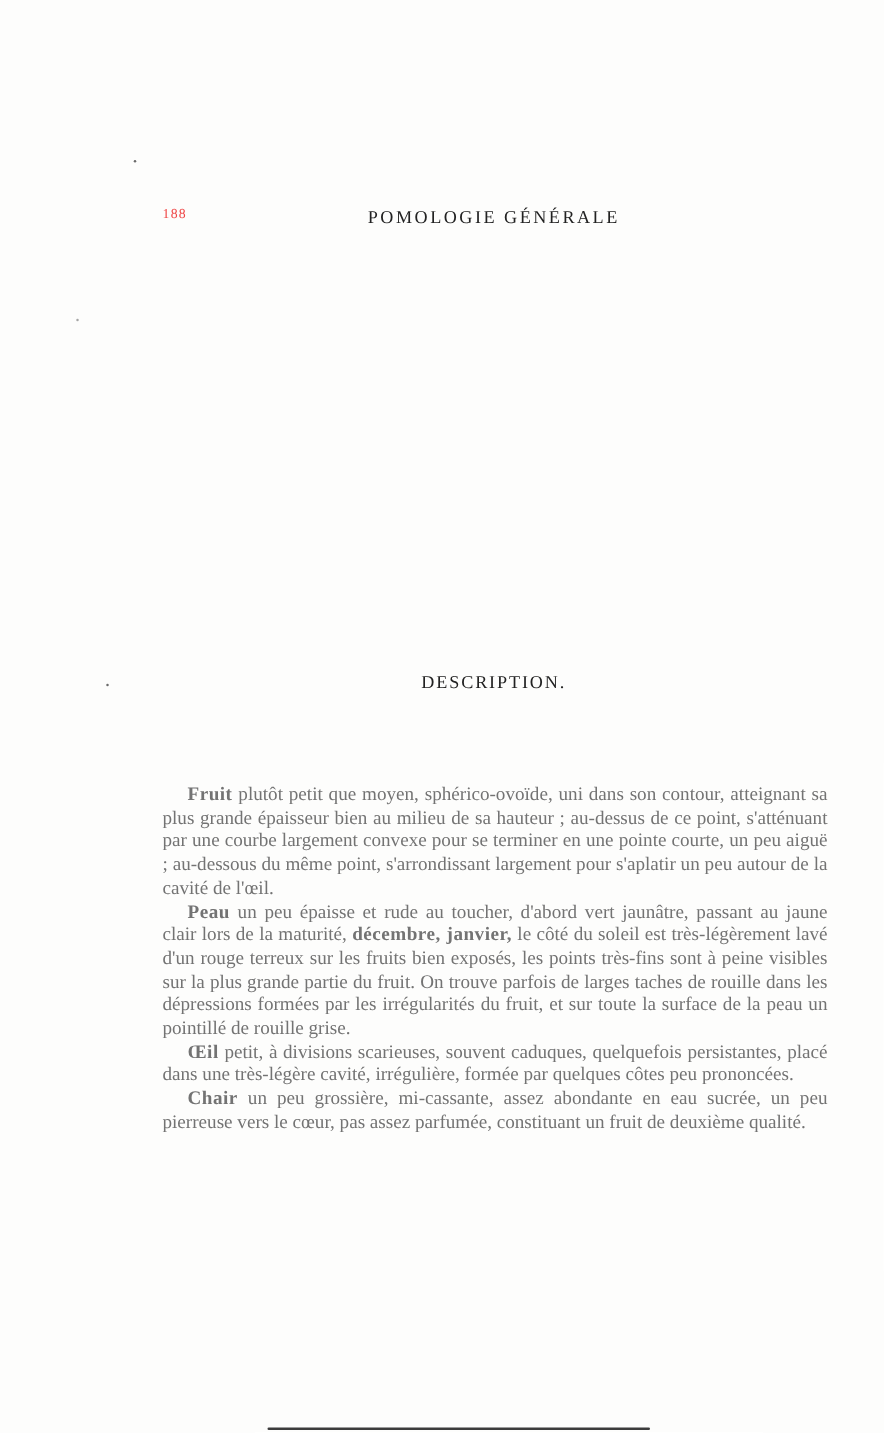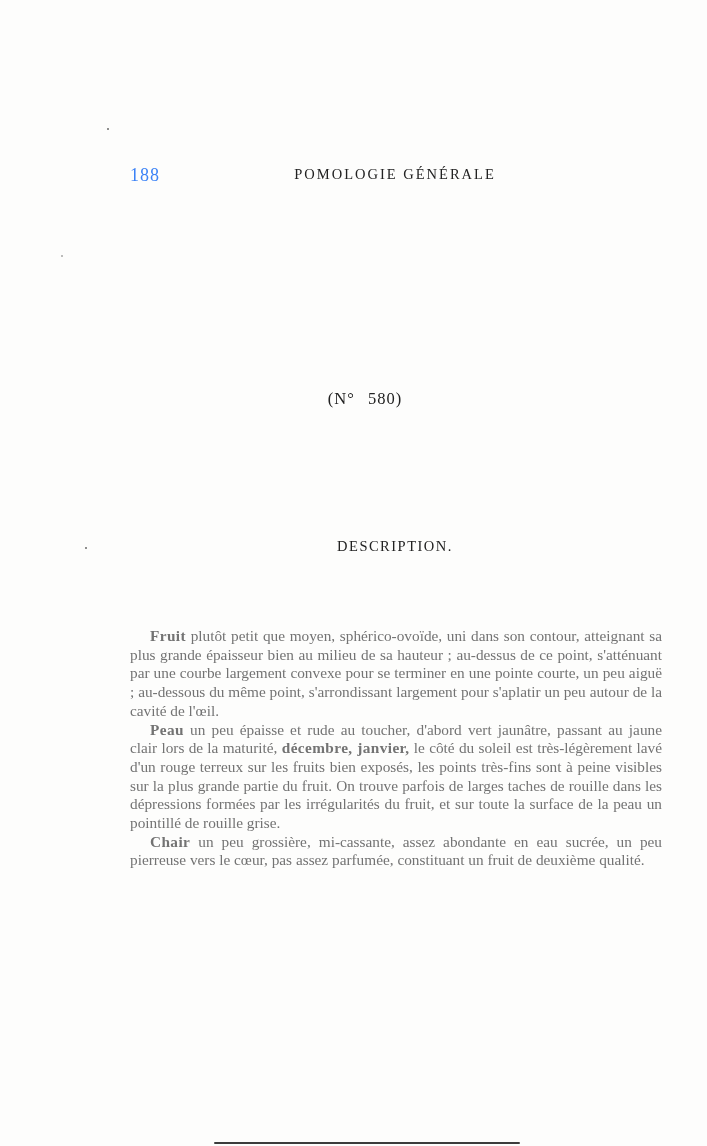--- a/index.html
+++ b/index.html
@@ -16,23 +16,23 @@
     font-family: "Liberation Serif", "DejaVu Serif", serif;
     overflow: hidden;
     -webkit-font-smoothing: antialiased;
   }
 
   
   .page-number {
     position: absolute;
     top: 165px;
     left: 130px;
-    font-size: 18px;
+    font-size: 11px;
     letter-spacing: 1px;
-    color: #3b82f6;
+    color: #ef4444;
   }
   .running-title {
     position: absolute;
     top: 166px;
     left: 128px;
     width: 534px;
     text-align: center;
     font-size: 14.5px;
     letter-spacing: 2px;
     color: #222;
@@ -140,31 +140,31 @@
   .speck-3 { left: 61px;  top: 255px; width: 2px; height: 2px; opacity: .6; }
 </style>
 </head>
 <body>
 
 <div class="page">
 
   <div class="page-number">188</div>
   <div class="running-title">POMOLOGIE GÉNÉRALE</div>
 
-  <div class="article-number">(N° 580)</div>
 
 
   <div class="description-heading">DESCRIPTION.</div>
 
   <div class="body-text">
 
     <p><span class="lead">Fruit</span><span> plutôt petit que moyen, sphérico-ovoïde, uni dans son contour, atteignant sa plus grande épaisseur bien au milieu de sa hauteur ; au-dessus de ce point, s'atténuant par une courbe largement convexe pour se terminer en une pointe courte, un peu aiguë ; au-dessous du même point, s'arrondissant largement pour s'aplatir un peu autour de la cavité de l'œil.</span><span class="bold-inline"></span><span></span></p>
 
     <p><span class="lead">Peau</span><span> un peu épaisse et rude au toucher, d'abord vert jaunâtre, passant au jaune clair lors de la maturité, </span><span class="bold-inline">décembre, janvier,</span><span> le côté du soleil est très-légèrement lavé d'un rouge terreux sur les fruits bien exposés, les points très-fins sont à peine visibles sur la plus grande partie du fruit. On trouve parfois de larges taches de rouille dans les dépressions formées par les irrégularités du fruit, et sur toute la surface de la peau un pointillé de rouille grise.</span></p>
 
+    <p><span class="lead">Œil</span><span> petit, à divisions scarieuses, souvent caduques, quelquefois persistantes, placé dans une très-légère cavité, irrégulière, formée par quelques côtes peu prononcées.</span><span class="bold-inline"></span><span></span></p>
 
 
     <p><span class="lead">Chair</span><span> un peu grossière, mi-cassante, assez abondante en eau sucrée, un peu pierreuse vers le cœur, pas assez parfumée, constituant un fruit de deuxième qualité.</span><span class="bold-inline"></span><span></span></p>
 
   </div>
 
   <div class="scan-line-bottom"></div>
   <div class="speck speck-1"></div>
   <div class="speck speck-2"></div>
   <div class="speck speck-3"></div>

